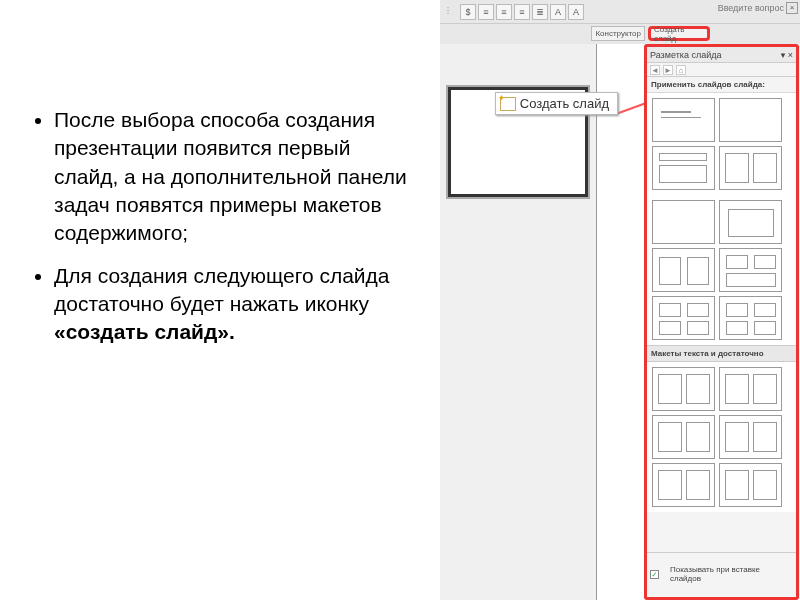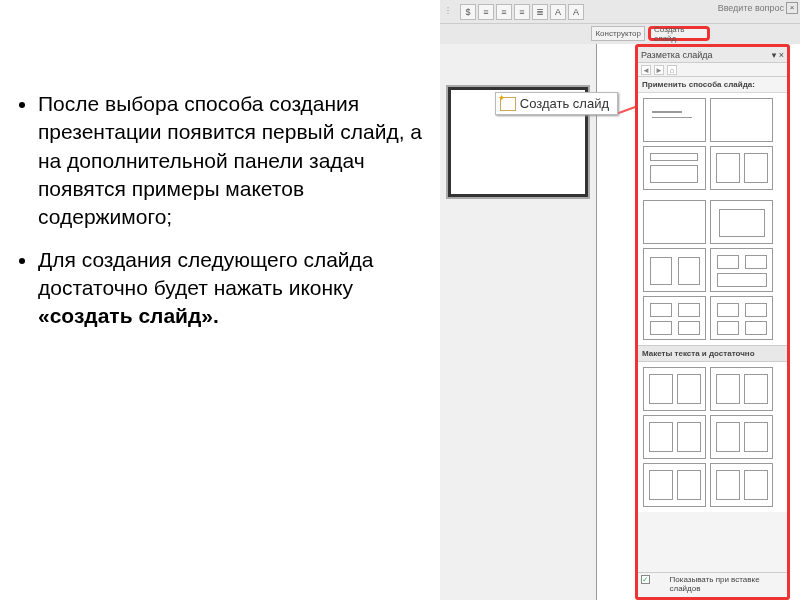--- a/index.html
+++ b/index.html
@@ -14,21 +14,21 @@
   }
   .slide-text {
     position: absolute;
     left: 18px;
     top: 90px;
     width: 410px;
     font-size: 21px;
     line-height: 1.35;
     color: #000;
   }
-  .slide-text ul { margin: 0; padding-left: 20px; }
+  .slide-text ul { margin: 16px; padding-left: 20px; }
   .slide-text li { margin-bottom: 14px; }
   .bold { font-weight: bold; }
 
   
   .pp-area {
     position: absolute;
     right: 0;
     top: 0;
     width: 360px;
     height: 600px;
@@ -163,21 +163,21 @@
     background: #fff;
     border: 3px solid #333;
     box-shadow: 0 0 0 2px #aaa;
     margin-bottom: 360px;
   }
 
   
   .task-pane {
     position: absolute;
     top: 44px;
-    right: 10px;
+    right: 1px;
     width: 155px;
     height: 556px;
     background: #f4f4f4;
     border: 3px solid #e33;
     border-radius: 3px;
   }
   .tp-title {
     height: 16px;
     font-size: 9px;
     border-bottom: 1px solid #ccc;
@@ -236,24 +236,25 @@
   }
   .layout .box {
     position: absolute;
     border: 1px solid #999;
   }
   .footer-check {
     position: absolute;
     bottom: 2px;
     left: 0; right: 0;
     font-size: 8px;
-    padding: 2px 3px;
+    padding: 12px 3px;
     border-top: 1px solid #ccc;
     display: flex;
-    gap: 20px;
+    align-items: center;
+    gap: 11px;
     color: #444;
   }
   .chk {
     width: 9px;
     height: 9px;
     border: 1px solid #888;
     background: #fff;
     font-size: 7px;
     text-align: center;
     line-height: 8px;
@@ -311,21 +312,21 @@
   <div class="task-pane">
     <div class="tp-title">
       <span>Разметка слайда</span>
       <span>▾ ×</span>
     </div>
     <div class="tp-arrows">
       <span>◄</span>
       <span>►</span>
       <span>⌂</span>
     </div>
-    <div class="tp-apply">Применить способа слайда:</div>
+    <div class="tp-apply">Применить слайдов слайда:</div>
 
     <div class="tp-grid">
       <div class="layout">
         <div class="line" style="top:12px;left:8px;width:30px;height:2px"></div>
         <div class="line" style="top:18px;left:8px;width:40px;height:1px"></div>
       </div>
       <div class="layout"></div>
       <div class="layout">
         <div class="box" style="top:6px;left:6px;width:48px;height:8px"></div>
         <div class="box" style="top:18px;left:6px;width:48px;height:18px"></div>

